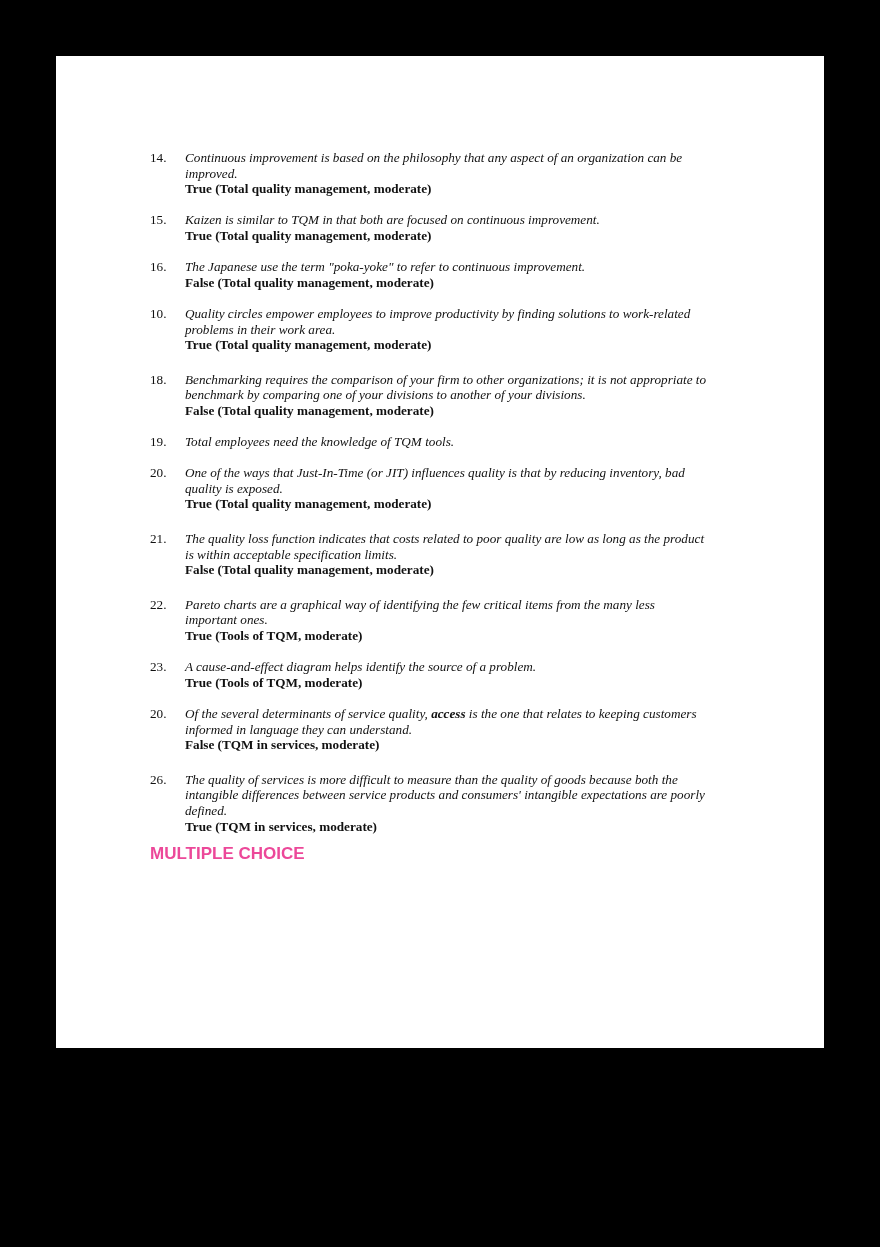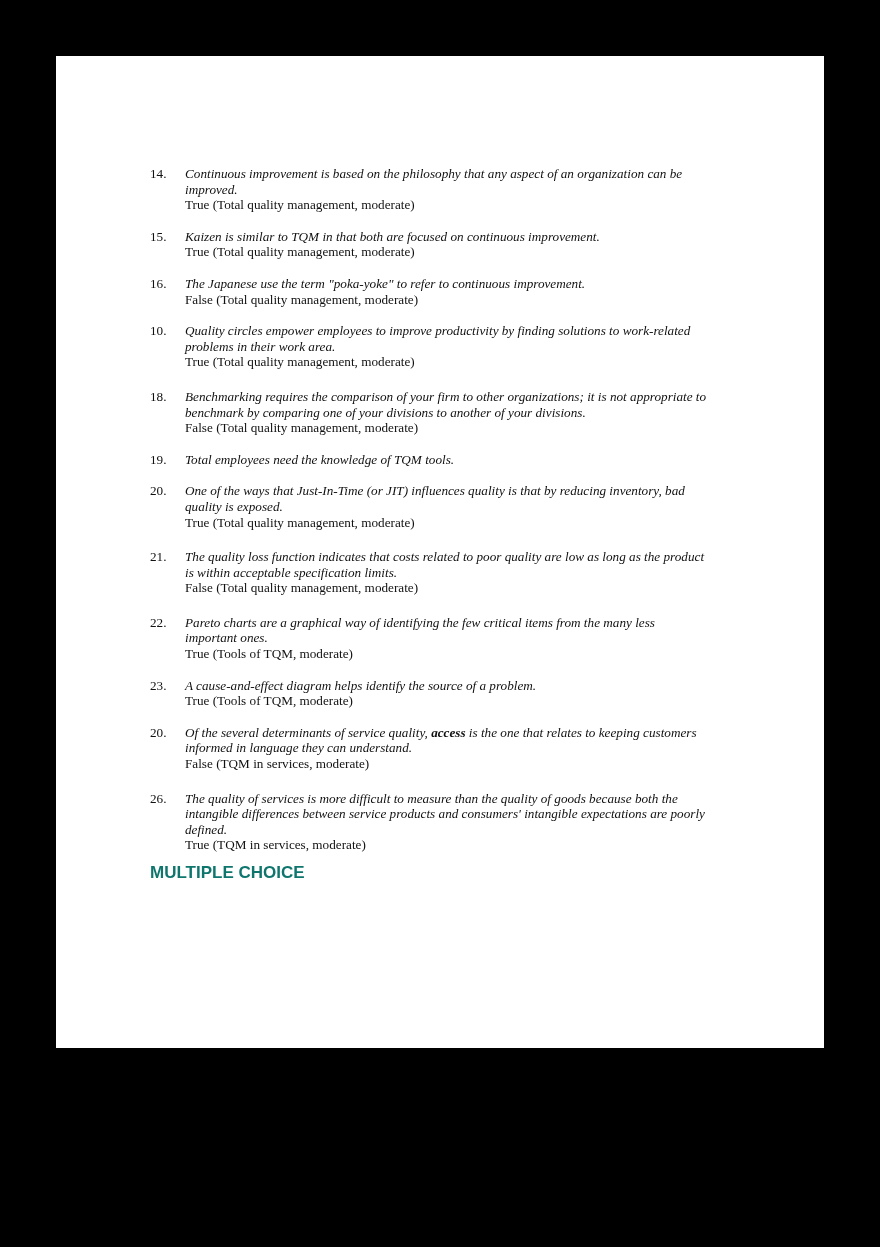--- a/index.html
+++ b/index.html
@@ -25,40 +25,39 @@
       width: 560px;
       font-family: "Liberation Serif", serif;
       font-size: 13.2px;
       line-height: 15.6px;
       color: #111111;
     }
     .q {
       position: relative;
       padding-left: 35px;
       margin-bottom: 15.6px;
-      margin-top: 16px;
     }
     .q.extra { margin-bottom: 19px; }
     .q-num {
       position: absolute;
       left: 0;
       top: 0;
     }
     .q-text { display: block; font-style: italic; }
     .q-answer {
       display: block;
-      font-weight: normal;
+      font-weight: bold;
     }
     .section-heading {
       font-family: "Liberation Sans", sans-serif;
       font-weight: bold;
       font-size: 17px;
       line-height: 20px;
       margin-top: 0;
-      color: #0f766e;
+      color: #ec4899;
     }
   </style>
 </head>
 <body>
 
 <div class="page">
   <div class="content">
 
     <div class="q">
       <span class="q-num">14.</span>

